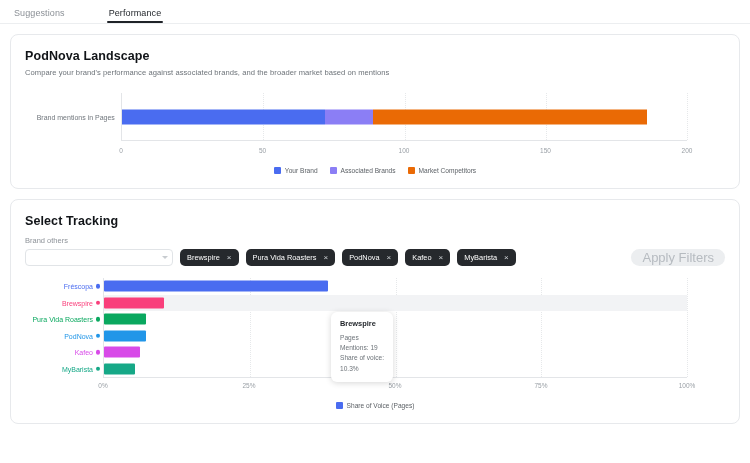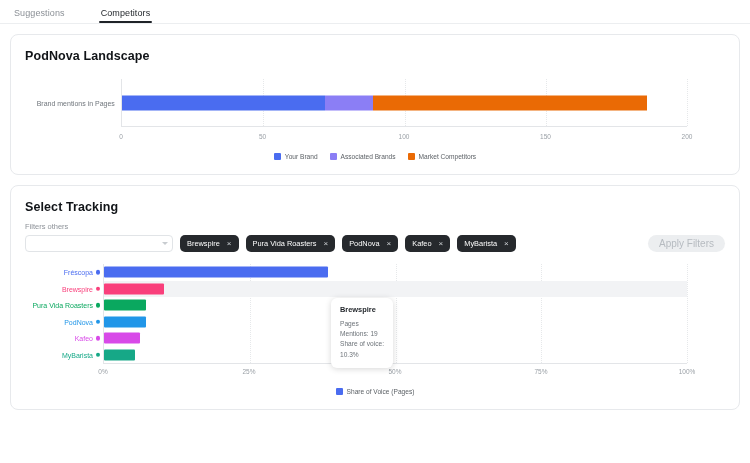--- a/index.html
+++ b/index.html
@@ -7,21 +7,21 @@
     margin: 0; padding: 0;
     width: 750px; height: 463px;
     background: #ffffff;
     font-family: "Liberation Sans", sans-serif;
     color: #1f2328;
     overflow: hidden;
   }
   .tabs {
     display: flex;
     align-items: flex-start;
-    gap: 32px;
+    gap: 40px;
     padding: 5px 12px 0 12px;
     height: 24px;
     border-bottom: 1px solid #eceef0;
   }
   .tab {
     font-size: 9px;
     color: #8b9096;
     padding: 3px 2px 5px 2px;
     position: relative;
     cursor: pointer;
@@ -102,21 +102,21 @@
     background: #26292d; color: #fff;
     border-radius: 5px; height: 17px;
     padding: 0 7px; font-size: 7.4px; white-space: nowrap;
   }
   .chip-x { font-size: 8px; color: #cfd3d7; line-height: 1; cursor: pointer; }
   .apply {
     margin-left: auto;
     background: #eceef0; color: #b6bbc0;
     border: none; border-radius: 9px;
     height: 17px; padding: 0 11px;
-    font-size: 10px; font-family: inherit;
+    font-size: 13px; font-family: inherit;
   }
   .maxnote { font-size: 7.6px; color: #2b2f34; margin-top: 9px; }
 
   
   .chart2 { position: relative; height: 122px; margin: 10px 26px 0 10px; }
   .c2-plot {
     position: absolute; left: 82px; right: 26px; top: 2px; bottom: 20px;
     border-left: 1px solid #e3e5e8; border-bottom: 1px solid #e3e5e8;
   }
   .b-row { position: relative; height: 16.6667%; }
@@ -148,27 +148,28 @@
   .tt-line { font-size: 6.6px; color: #6d7379; line-height: 1.55; }
 </style>
 </head>
 <body>
 
 <div class="tabs">
   <div class="tab">
     <span>Suggestions</span>
   </div>
   <div class="tab active">
-    <span>Competitors</span>
+    <span>Performance</span>
   </div>
 </div>
 
 <div class="card">
   <div class="card-head">
     <div class="card-title">PodNova Landscape</div>
+    <div class="card-sub">Compare your brand's performance against associated brands, and the broader market based on mentions</div>
   </div>
 
   <div class="chart1">
     <div class="c1-plot">
       <div class="c1-label">Brand mentions in Pages</div>
       <div class="gridv" style="left:25%"></div>
       <div class="gridv" style="left:50%"></div>
       <div class="gridv" style="left:75%"></div>
       <div class="gridv" style="left:100%"></div>
       <div class="bar-row">
@@ -201,21 +202,21 @@
       </div>
     </div>
 </div>
 
 <div class="card">
   <div class="card-head">
     <div class="card-title">Select Tracking</div>
   </div>
 
   <div class="filters">
-    <div class="sel-label">Filters others</div>
+    <div class="sel-label">Brand others</div>
     <div class="filter-row">
       <div class="select">
         <span></span>
         <span class="chev"></span>
       </div>
       <div id="chips" style="display:flex;gap:7px;">
           <div class="chip">
             <span>Brewspire</span>
             <span class="chip-x">×</span>
           </div>

